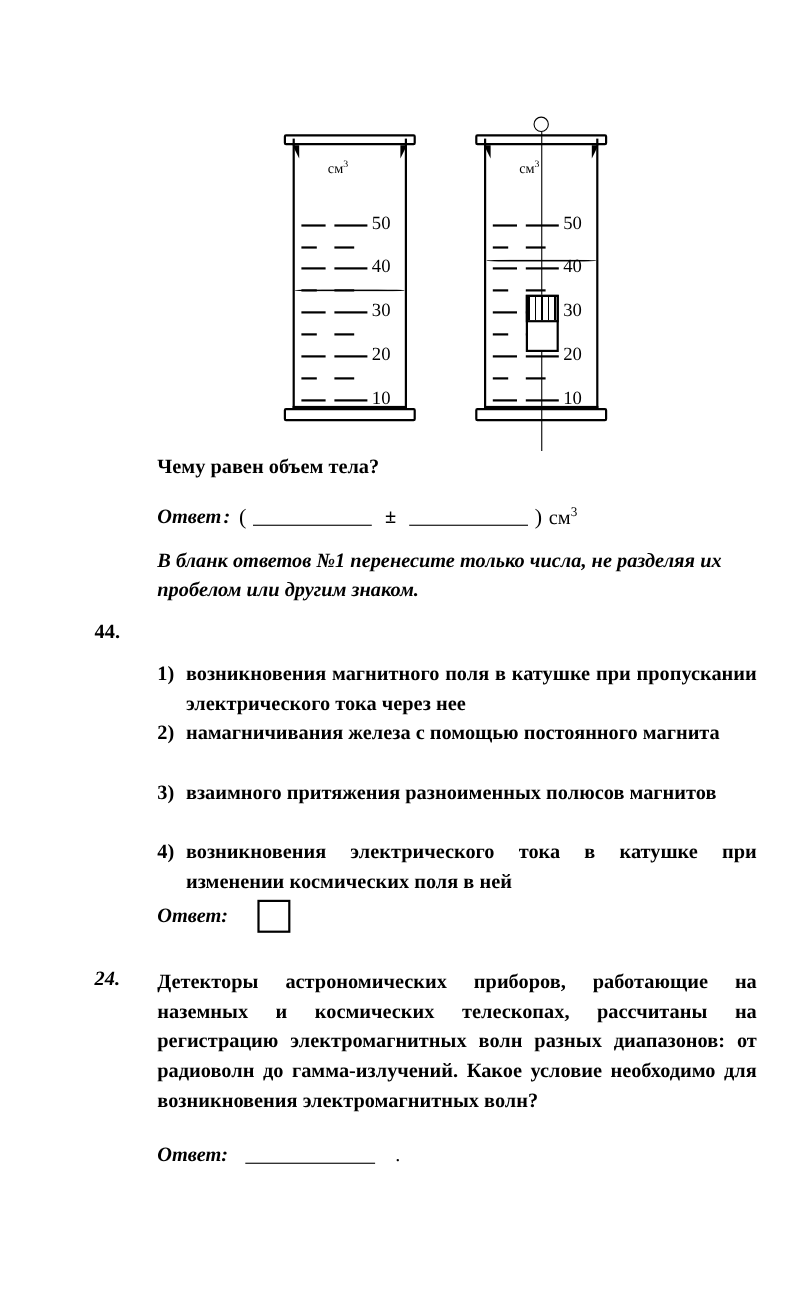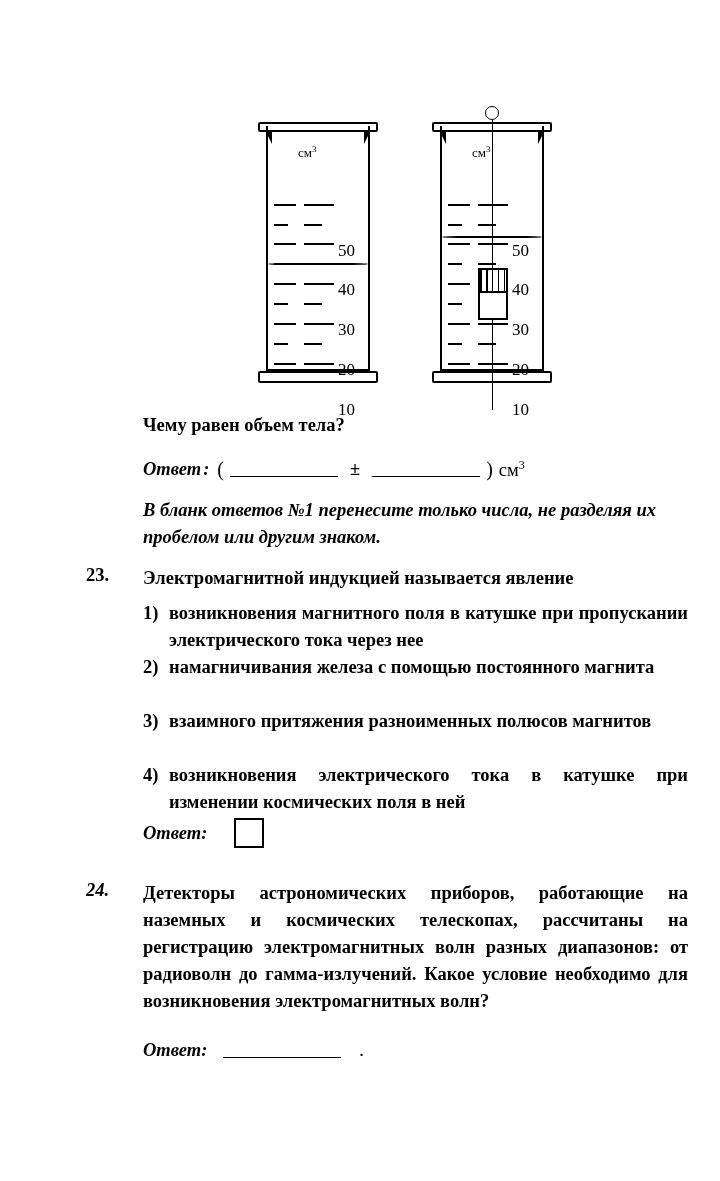--- a/index.html
+++ b/index.html
@@ -105,21 +105,20 @@
   .tick.minor { left: 46px; width: 18px; }
   .tick.half  { left: 16px; width: 22px; }
   .tick.half2 { left: 16px; width: 14px; }
 
   .tick-label {
     position: absolute;
     left: 80px;
     font-family: "Liberation Serif", serif;
     font-size: 17px;
     transform: translateY(-11px);
-    margin-top: 48px;
   }
   .unit {
     position: absolute;
     left: 40px;
     top: 36px;
     font-size: 13px;
     font-family: "Liberation Serif", serif;
   }
   .unit sup { font-size: 9px; }
 
@@ -366,22 +365,21 @@
     <span style="margin:0 6px 0 6px; font-size:20px;">(</span>
     <span class="blank blank-w1"></span>
     <span style="margin:0 12px; font-weight:bold;">±</span>
     <span class="blank blank-w2"></span>
     <span style="margin:0 6px; font-size:20px;">)</span>
     <span><span>см</span><sup style="font-size:12px;">3</sup></span>
   </div>
 
   <div class="note" style="top:497px;">В бланк ответов №1 перенесите только числа, не разделяя их пробелом или другим знаком.</div>
 
-  <div class="item-number" style="top:565px;">23.</div>
-  <div class="item-stem" style="top:565px;">Электромагнитной индукцией называется явление</div>
+  <div class="item-number" style="top:565px;">44.</div>
 
   <div class="choice" style="top:600px;">
     <span class="num">1)</span>
     <span class="txt">возникновения магнитного поля в катушке при пропускании электрического тока через нее</span>
   </div>
   <div class="choice" style="top:654px;">
     <span class="num">2)</span>
     <span class="txt">намагничивания железа с помощью постоянного магнита</span>
   </div>
   <div class="choice" style="top:708px;">

